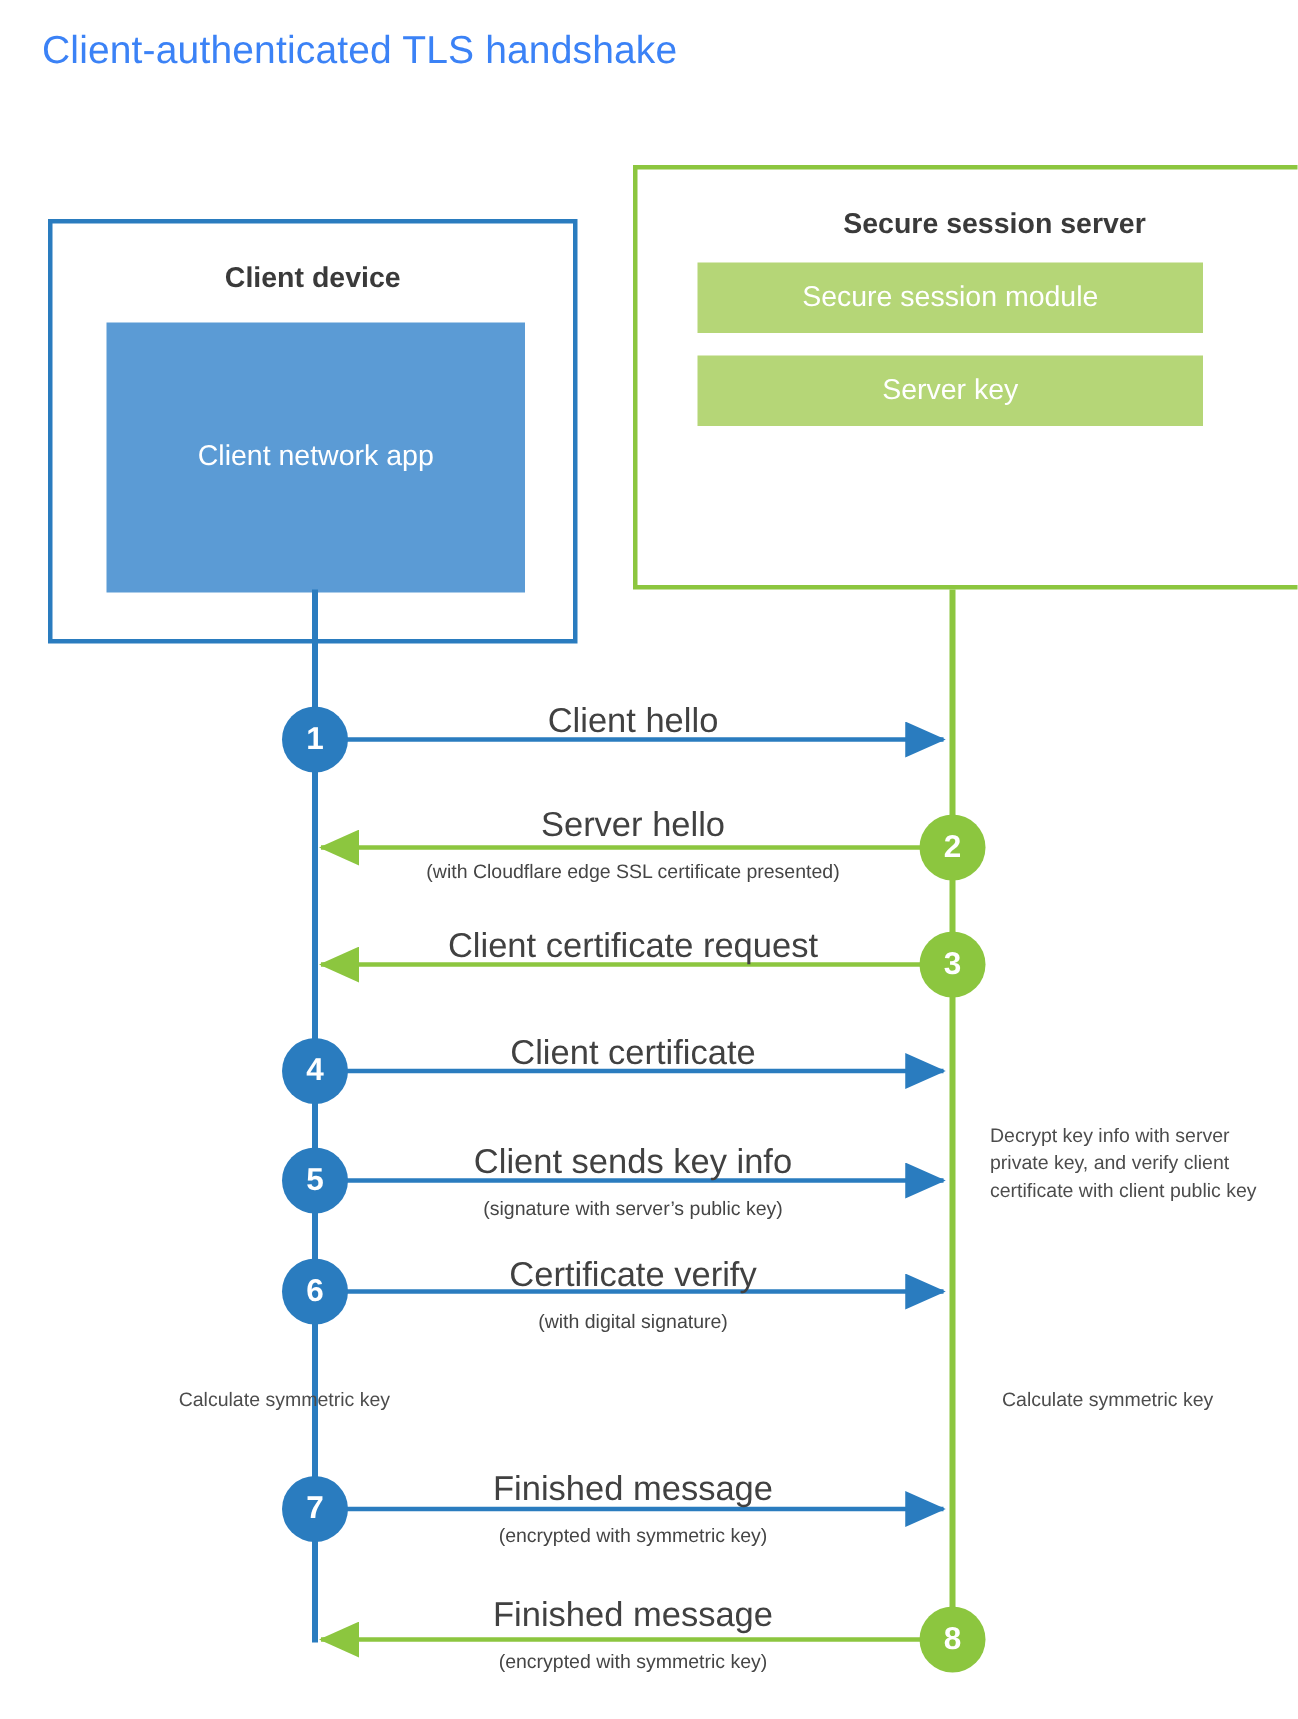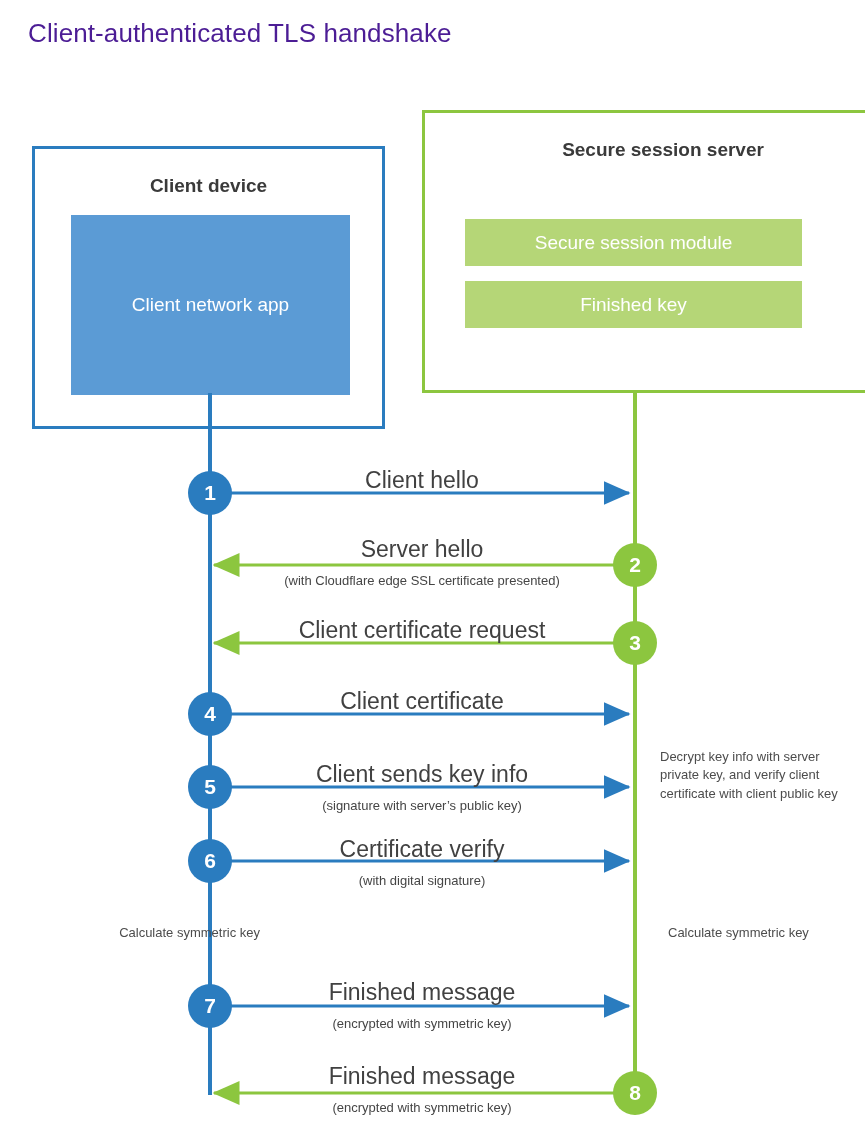--- a/index.html
+++ b/index.html
@@ -4,38 +4,38 @@
 <style>
   html,body{margin:0;padding:0;background:#ffffff;}
   body{
     width:865px;height:1146px;position:relative;overflow:hidden;
     font-family:"Liberation Sans","DejaVu Sans",sans-serif;
     color:#404040;
   }
   
   #page-title{
     position:absolute;left:28px;top:18px;
-    font-size:26px;font-weight:300;color:#4c1d95;
+    font-size:26px;font-weight:300;color:#3b82f6;
     letter-spacing:.1px;white-space:nowrap;
   }
   
   .actor-box{position:absolute;background:#ffffff;box-sizing:border-box;}
   #client-box{left:32px;top:110px;width:353px;height:283px;border:3px solid #2a7cbf;margin-top:36px;}
   #server-box{left:422px;top:110px;width:482px;height:283px;border:3px solid #8cc63f;}
   .actor-title{
     position:absolute;left:0;right:0;top:26px;text-align:center;
     font-size:19px;font-weight:bold;color:#3a3a3a;
   }
   #client-app{
     position:absolute;left:36px;top:66px;width:279px;height:180px;
     background:#5b9bd5;color:#ffffff;font-size:19px;font-weight:400;
     display:flex;align-items:center;justify-content:center;text-align:center;
     line-height:1.3;box-sizing:border-box;
   }
-  .server-bars{position:absolute;left:40px;top:62px;width:337px;margin-top:44px;}
+  .server-bars{position:absolute;left:40px;top:62px;width:337px;}
   .server-bar{
     height:47px;background:#b5d677;color:#ffffff;margin-bottom:15px;
     display:flex;align-items:center;justify-content:center;
     font-size:19px;font-weight:300;box-sizing:border-box;
   }
   .server-bar:last-child{margin-bottom:0;}
   
   .lifeline{position:absolute;width:4px;}
   #client-lifeline{left:208px;top:393px;height:702px;background:#2a7cbf;}
   #server-lifeline{left:633px;top:393px;height:700px;background:#8cc63f;}
@@ -76,21 +76,21 @@
 
 <div class="actor-box" id="client-box">
   <div class="actor-title">Client device</div>
   <div id="client-app">Client network app</div>
 </div>
 
 <div class="actor-box" id="server-box">
   <div class="actor-title">Secure session server</div>
   <div class="server-bars">
     <div class="server-bar">Secure session module</div>
-    <div class="server-bar">Finished key</div>
+    <div class="server-bar">Server key</div>
   </div>
 </div>
 
 <div class="lifeline" id="client-lifeline"></div>
 <div class="lifeline" id="server-lifeline"></div>
 
 <svg id="arrow-layer" viewBox="0 0 865 1146">
   <defs>
     <marker id="arr-blue" markerWidth="9" markerHeight="8" refX="8.5" refY="4" orient="auto">
       <path d="M0,0 L9,4 L0,8 z" fill="#2a7cbf"></path>

